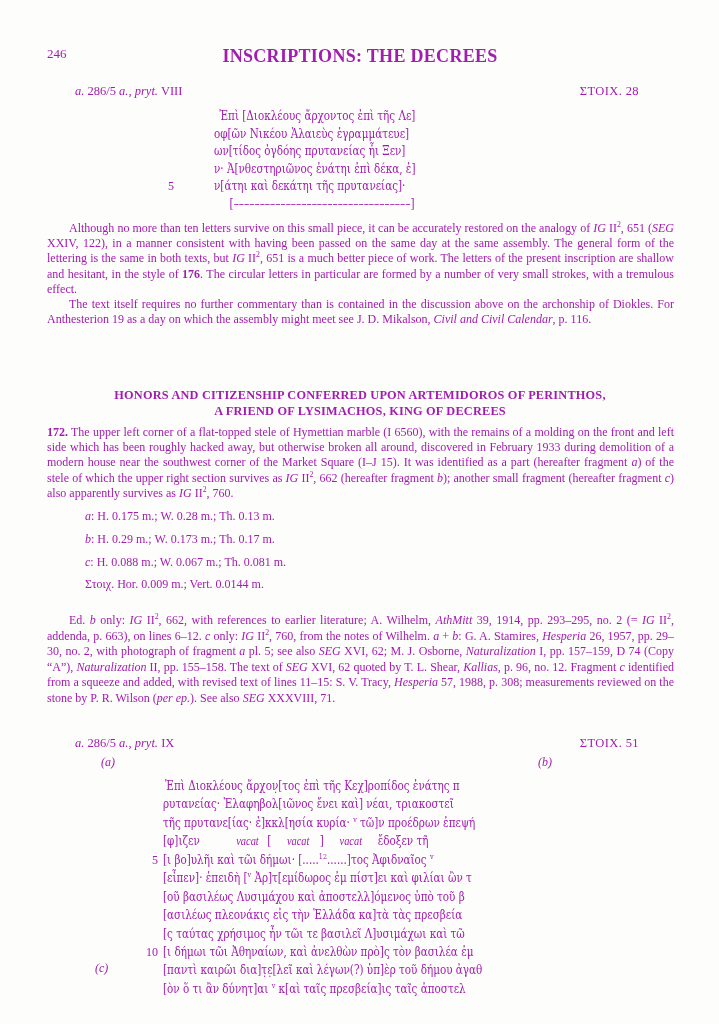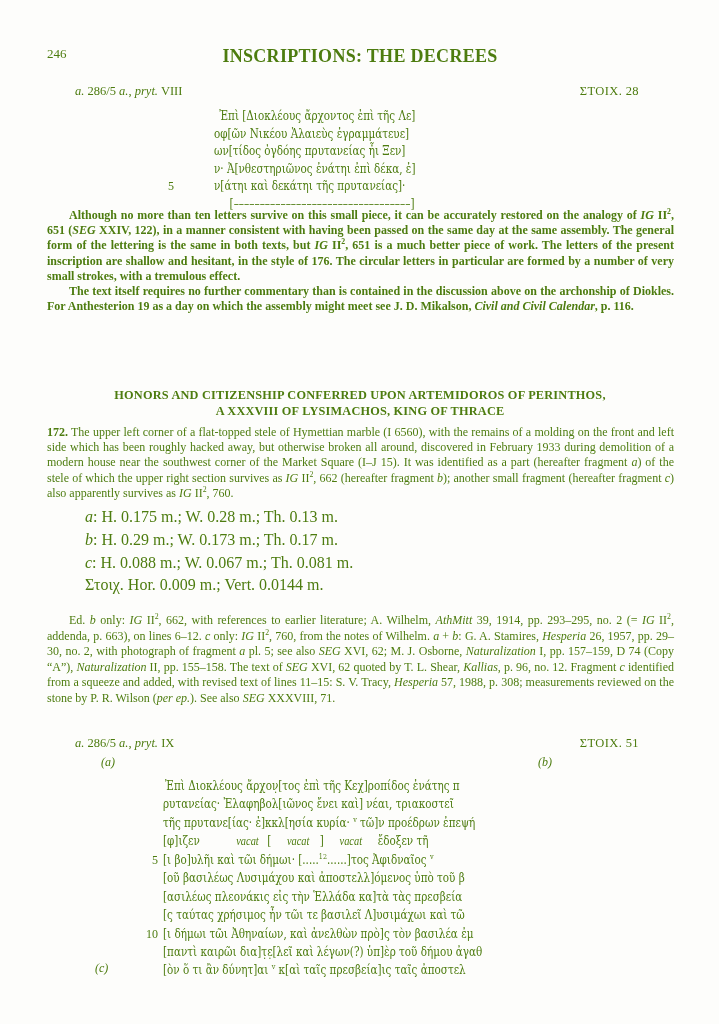--- a/index.html
+++ b/index.html
@@ -1,18 +1,18 @@
 <!DOCTYPE html>
 <html><head>
 <meta charset="utf-8">
 <style>
   html,body{margin:0;padding:0;background:#e8e8e6;}
   .page{
     position:relative; width:719px; height:1024px; margin:0 auto;
-    background:#fdfdfb; color:#4d7c0f; overflow:hidden;
+    background:#fdfdfb; color:#a21caf; overflow:hidden;
     font-family:"Liberation Serif","DejaVu Serif",serif;
   }
   .abs{position:absolute;}
   
   .running{top:46px; left:47px; right:46px; height:16px;}
   .pagenum{position:absolute; left:0; top:0; font-size:13px;}
   .runhead{display:block; text-align:center; font-weight:bold; font-size:18px; letter-spacing:.3px;}
   
   .lemmarow{left:47px; right:47px; height:16px; font-size:12.5px;}
   .datelabel{position:absolute; left:28px; top:0; white-space:nowrap;text-align:right;}
@@ -30,21 +30,21 @@
   .greek i{font-family:"Liberation Serif",serif;}
   
   .bodytext{font-size:12px; line-height:15.2px; text-align:justify;}
   .bodytext p{margin:0; text-indent:22px;}
   .noindent{text-indent:0 !important;}
   .bodytext i, .meas i, .datelabel i{font-style:italic;}
   sup{font-size:.65em; line-height:0;}
   
   .secheading{left:47px; right:46px; text-align:center; font-weight:bold; font-size:12.3px; line-height:15.5px; letter-spacing:.2px;}
   
-  .meas{font-size:16px; line-height:15px;}
+  .meas{font-size:12px; line-height:15px;}
   .meas p{margin:0;}
   .meas .sp{margin-bottom:8px;}
   .meas .sp2{margin-bottom:7px;}
   
   .editions{line-height:15.6px;}
   
   .fraglabel{font-size:12px; font-style:italic;}
 </style>
 </head>
 <body>
@@ -81,28 +81,28 @@
     <div class="grow">
         <span class="gnum">5</span>
         <span class="gtxt">ν[άτηι καὶ δεκάτηι τῆς πρυτανείας]·</span>
       </div>
     <div class="grow">
         <span class="gnum"></span>
         <span class="gtxt">  [––––––––––––––––––––––––––––––––––]</span>
       </div>
   </div>
 
-  <div class="abs bodytext" style="top:208px; left:47px; width:627px;font-weight:bold;">
+  <div class="abs bodytext" style="top:221px; left:47px; width:627px;">
     <p>Although no more than ten letters survive on this small piece, it can be accurately restored on the analogy of <i>IG</i> II<sup>2</sup>, 651 (<i>SEG</i> XXIV, 122), in a manner consistent with having been passed on the same day at the same assembly. The general form of the lettering is the same in both texts, but <i>IG</i> II<sup>2</sup>, 651 is a much better piece of work.  The letters of the present inscription are shallow and hesitant, in the style of <b>176</b>.  The circular letters in particular are formed by a number of very small strokes, with a tremulous effect.</p>
     <p>The text itself requires no further commentary than is contained in the discussion above on the archonship of Diokles.  For Anthesterion 19 as a day on which the assembly might meet see J. D. Mikalson, <i>Civil and Civil Calendar</i>, p. 116.</p>
   </div>
 
   <div class="abs secheading" style="top:388px;">
     <div>HONORS AND CITIZENSHIP CONFERRED UPON ARTEMIDOROS OF PERINTHOS,</div>
-    <div>A XXXVIII OF LYSIMACHOS, KING OF THRACE</div>
+    <div>A FRIEND OF LYSIMACHOS, KING OF DECREES</div>
   </div>
 
   <div class="abs bodytext" style="top:425px; left:47px; width:627px;">
     <p class="noindent"><b>172.</b>  The upper left corner of a flat-topped stele of Hymettian marble (I 6560), with the remains of a molding on the front and left side which has been roughly hacked away, but otherwise broken all around, discovered in February 1933 during demolition of a modern house near the southwest corner of the Market Square (I–J 15).  It was identified as a part (hereafter fragment <i>a</i>) of the stele of which the upper right section survives as <i>IG</i> II<sup>2</sup>, 662 (hereafter fragment <i>b</i>); another small fragment (hereafter fragment <i>c</i>) also apparently survives as <i>IG</i> II<sup>2</sup>, 760.</p>
   </div>
 
   <div class="abs meas" style="top:509px; left:85px;">
     <p class="sp"><i>a</i>:  H. 0.175 m.; W. 0.28 m.; Th. 0.13 m.</p>
     <p class="sp"><i>b</i>:  H. 0.29 m.; W. 0.173 m.; Th. 0.17 m.</p>
     <p class="sp2"><i>c</i>:  H. 0.088 m.; W. 0.067 m.; Th. 0.081 m.</p>
@@ -138,20 +138,24 @@
     <div class="grow">
         <span class="gnum"></span>
         <span class="gtxt">[φ]ιζεν    <i>vacat</i>  [  <i>vacat</i> ]  <i>vacat</i>  ἔδοξεν τῆ</span>
       </div>
     <div class="grow">
         <span class="gnum">5</span>
         <span class="gtxt">[ι βο]υλῆι καὶ τῶι δήμωι· [.....<sup>12</sup>......]τος Ἀφιδναῖος <sup>v</sup></span>
       </div>
     <div class="grow">
         <span class="gnum"></span>
+        <span class="gtxt">[εἶπεν]· ἐπειδὴ [<sup>v</sup> Ἀρ]τ[εμίδωρος ἐμ πίστ]ει καὶ φιλίαι ὢν τ</span>
+      </div>
+    <div class="grow">
+        <span class="gnum"></span>
         <span class="gtxt">[οῦ βασιλέως Λυσιμάχου καὶ ἀποστελλ]όμενος ὑπὸ τοῦ β</span>
       </div>
     <div class="grow">
         <span class="gnum"></span>
         <span class="gtxt">[ασιλέως πλεονάκις εἰς τὴν Ἑλλάδα κα]τὰ τὰς πρεσβεία</span>
       </div>
     <div class="grow">
         <span class="gnum"></span>
         <span class="gtxt">[ς ταύτας χρήσιμος ἦν τῶι τε βασιλεῖ Λ]υσιμάχωι καὶ τῶ</span>
       </div>

